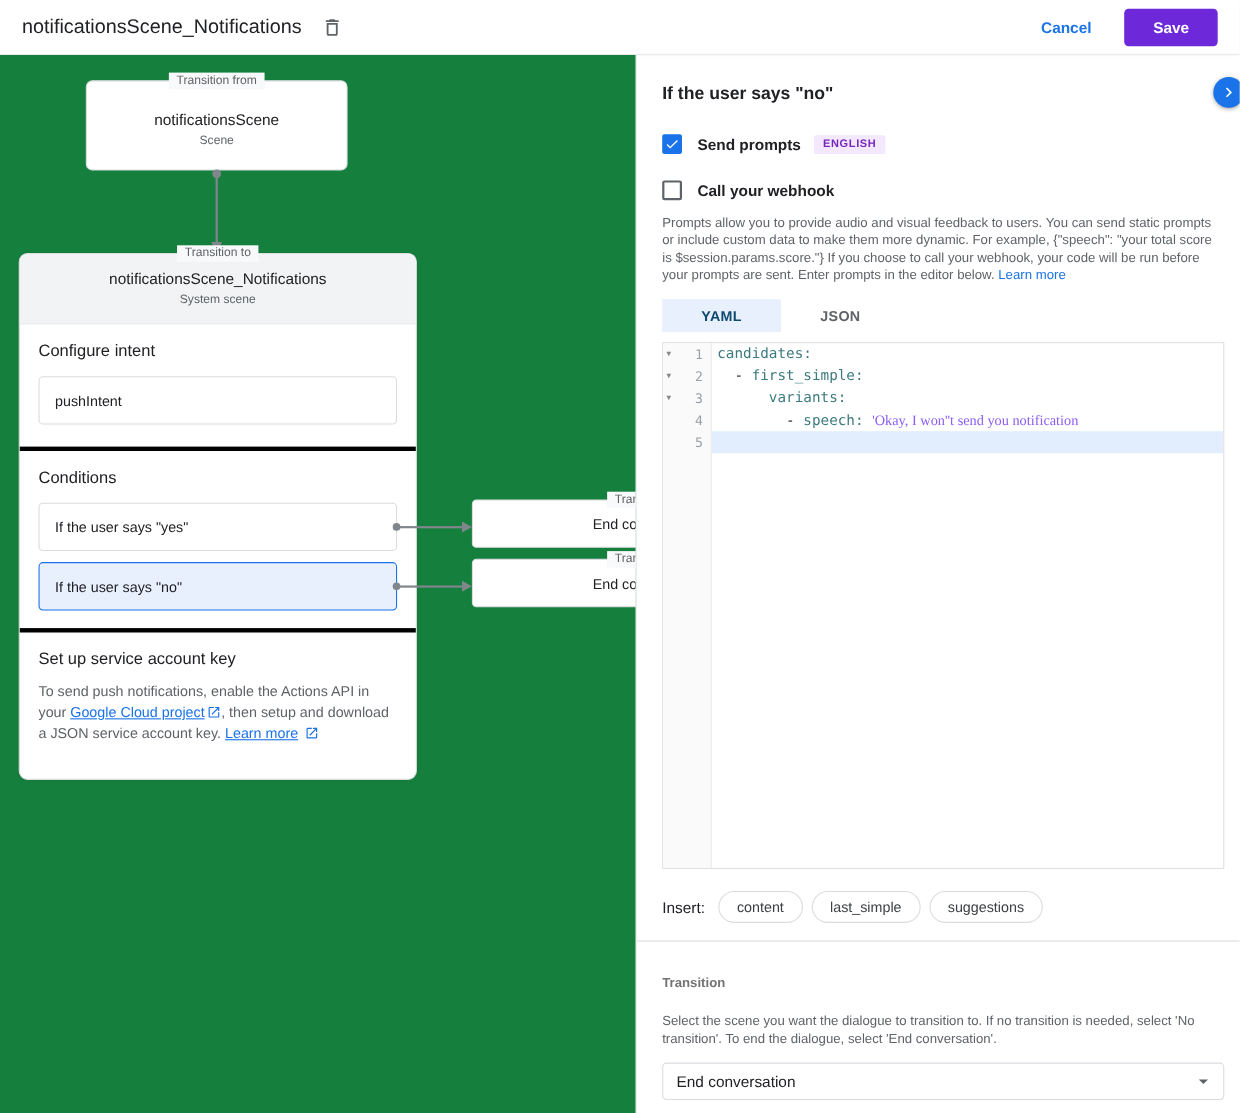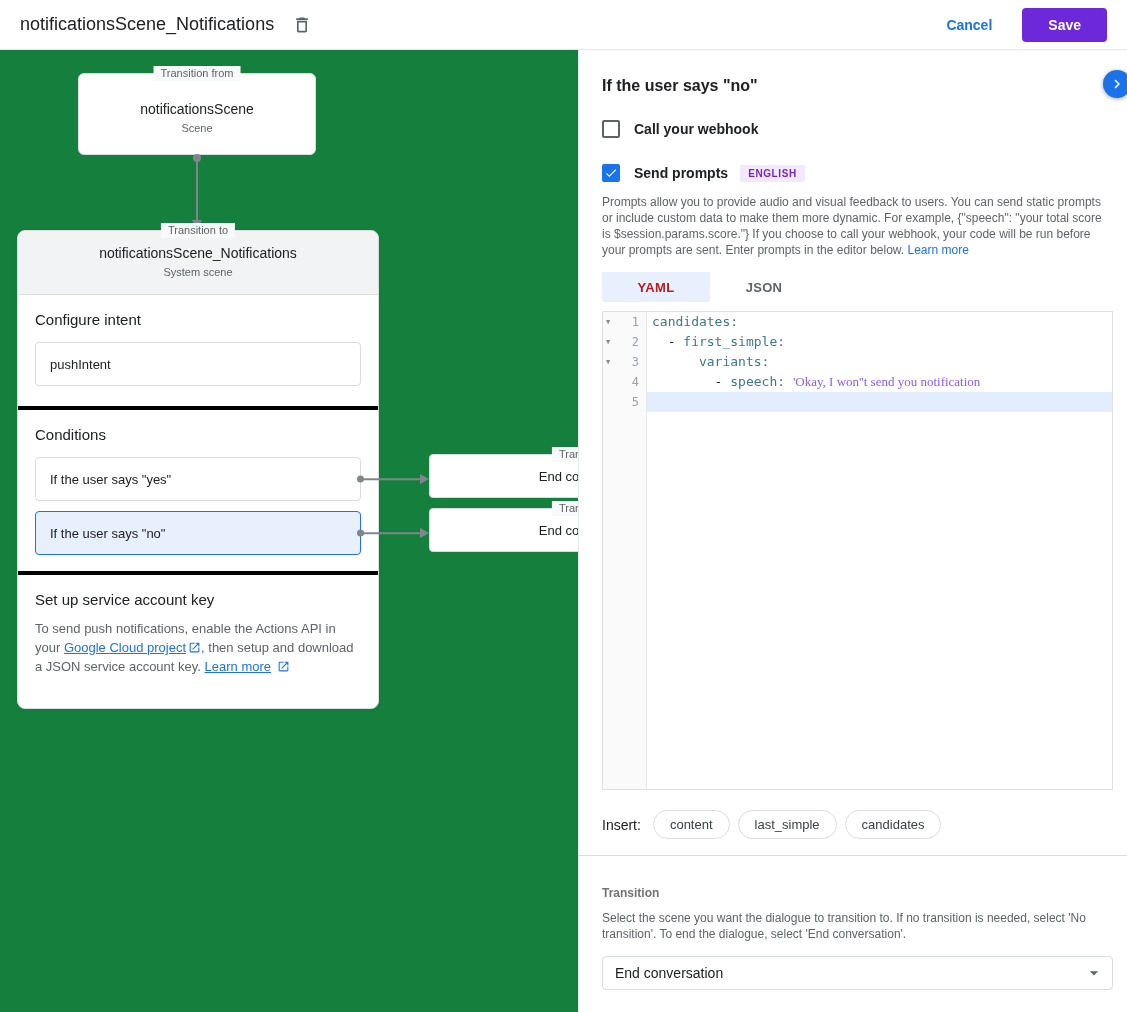--- a/index.html
+++ b/index.html
@@ -97,42 +97,42 @@
   .checkbox { width:18px; height:18px; border:2px solid #5f6368; border-radius:2px; background:#fff; cursor:pointer; flex:none; }
   .checkbox.checked { background:#1a73e8; border-color:#1a73e8; display:flex; align-items:center; justify-content:center; }
   .check-label { margin-left:14px; font-size:14px; font-weight:bold; color:#202124; cursor:pointer; }
   .lang-badge { margin-left:12px; background:#f3e8fd; color:#7627bb; font-size:10px; font-weight:bold;
     letter-spacing:.6px; padding:3px 8px; border-radius:2px; }
   .prompts-desc { margin-top:12px; font-size:12px; line-height:16px; color:#5f6368; }
   .inline-link { color:#1a73e8; cursor:pointer; }
   .tabs { margin-top:14px; display:flex; }
   .tab { width:108px; height:30px; display:flex; align-items:center; justify-content:center;
     font-size:13px; font-weight:bold; letter-spacing:.3px; color:#5f6368; cursor:pointer; }
-  .tab.active { color:#b91c1c; background:#e8f0fe; }
+  .tab.active { color:#0c4a6e; background:#e8f0fe; }
 
   .editor { margin-top:9px; height:479px; border:1px solid #e0e0e0; display:flex;
     font-family:"DejaVu Sans Mono", monospace; font-size:13px; background:#fff; }
   .gutter { width:44px; background:#fafafa; border-right:1px solid #e8e8e8; flex:none; }
   .gut-row { height:20px; display:flex; align-items:center; justify-content:flex-end;
     padding-right:7px; color:#9aa0a6; font-size:12px; position:relative; }
   .fold { position:absolute; left:3px; top:6px; font-size:7px; color:#888; cursor:pointer; line-height:8px; }
   .code-area { flex:1; overflow:hidden; }
   .code-row { height:20px; line-height:20px; white-space:pre; padding-left:5px; cursor:text; }
   .code-row.active { background:#e2eefd; }
   .tok-key { color:#3c7a7d; }
   .tok-str { color:#8b5cf6;font-family:Liberation Serif, serif; }
   .tok-plain { color:#202124; }
 
   .insert-row { margin-top:20px; display:flex; align-items:center; }
   .insert-label { font-size:14px; color:#202124; margin-right:12px; }
   .chip { border:1px solid #dadce0; border-radius:16px; padding:6px 16px; font-size:13px;
     color:#3c4043; background:#fff; margin-right:8px; cursor:pointer; font-family:inherit; }
   .panel-divider { margin:16px -14px 0 -23px; border:none; border-top:1px solid #dadce0; }
   .transition-title { margin-top:30px; font-size:12px; color:#737373; }
-  .transition-desc { margin-top:10px; font-size:12px; line-height:16px; color:#5f6368; }
+  .transition-desc { margin-top:20px; font-size:12px; line-height:16px; color:#5f6368; }
   .select-box { margin-top:14px; height:34px; border:1px solid #dadce0; border-radius:4px;
     display:flex; align-items:center; justify-content:space-between; padding:0 8px 0 12px;
     font-size:14px; color:#202124; cursor:pointer; background:#fff; }
 </style>
 </head>
 <body>
 
 <header class="topbar">
   <h1 class="topbar-title">notificationsScene_Notifications</h1>
   <button class="icon-btn">
@@ -210,35 +210,35 @@
 
 <aside class="panel">
   <button class="expand-btn">
     <svg width="18" height="18" viewBox="0 0 24 24" fill="#ffffff">
         <path d="M8.59 16.59 13.17 12 8.59 7.41 10 6l6 6-6 6z"></path>
       </svg>
   </button>
 
   <h2 class="panel-title">If the user says "no"</h2>
 
-  <div class="check-row row-webhook">
-    <span class="checkbox"></span>
-    <span class="check-label">Call your webhook</span>
-  </div>
-
   <div class="check-row row-prompts">
     <span class="checkbox checked">
       <svg width="14" height="14" viewBox="0 0 24 24" fill="#ffffff">
           <path d="M9 16.17 4.83 12l-1.42 1.41L9 19 21 7l-1.41-1.41z"></path>
         </svg>
     </span>
     <span class="check-label">Send prompts</span>
     <span class="lang-badge">ENGLISH</span>
   </div>
 
+  <div class="check-row row-webhook">
+    <span class="checkbox"></span>
+    <span class="check-label">Call your webhook</span>
+  </div>
+
   <p class="prompts-desc"><span>Prompts allow you to provide audio and visual feedback to users. You can send static prompts or include custom data to make them more dynamic. For example, {"speech": "your total score is $session.params.score."} If you choose to call your webhook, your code will be run before your prompts are sent. Enter prompts in the editor below. </span><a class="inline-link">Learn more</a></p>
 
   <div class="tabs">
     <div class="tab active">YAML</div>
     <div class="tab">JSON</div>
   </div>
 
   <div class="editor">
     <div class="gutter">
         <div class="gut-row">
@@ -266,21 +266,21 @@
         <div class="code-row"><span class="tok-plain">      </span><span class="tok-key">variants:</span></div>
         <div class="code-row"><span class="tok-plain">        - </span><span class="tok-key">speech:</span><span class="tok-plain"> </span><span class="tok-str">'Okay, I won''t send you notification</span></div>
         <div class="code-row active"></div>
       </div>
   </div>
 
   <div class="insert-row">
     <span class="insert-label">Insert:</span>
     <button class="chip">content</button>
     <button class="chip">last_simple</button>
-    <button class="chip">candidates</button>
+    <button class="chip">suggestions</button>
   </div>
 
   <hr class="panel-divider">
 
   <h2 class="transition-title">Transition</h2>
   <p class="transition-desc">Select the scene you want the dialogue to transition to. If no transition is needed, select 'No transition'. To end the dialogue, select 'End conversation'.</p>
 
   <div class="select-box">
     <span>End conversation</span>
     <svg width="20" height="20" viewBox="0 0 24 24" fill="#5f6368">

